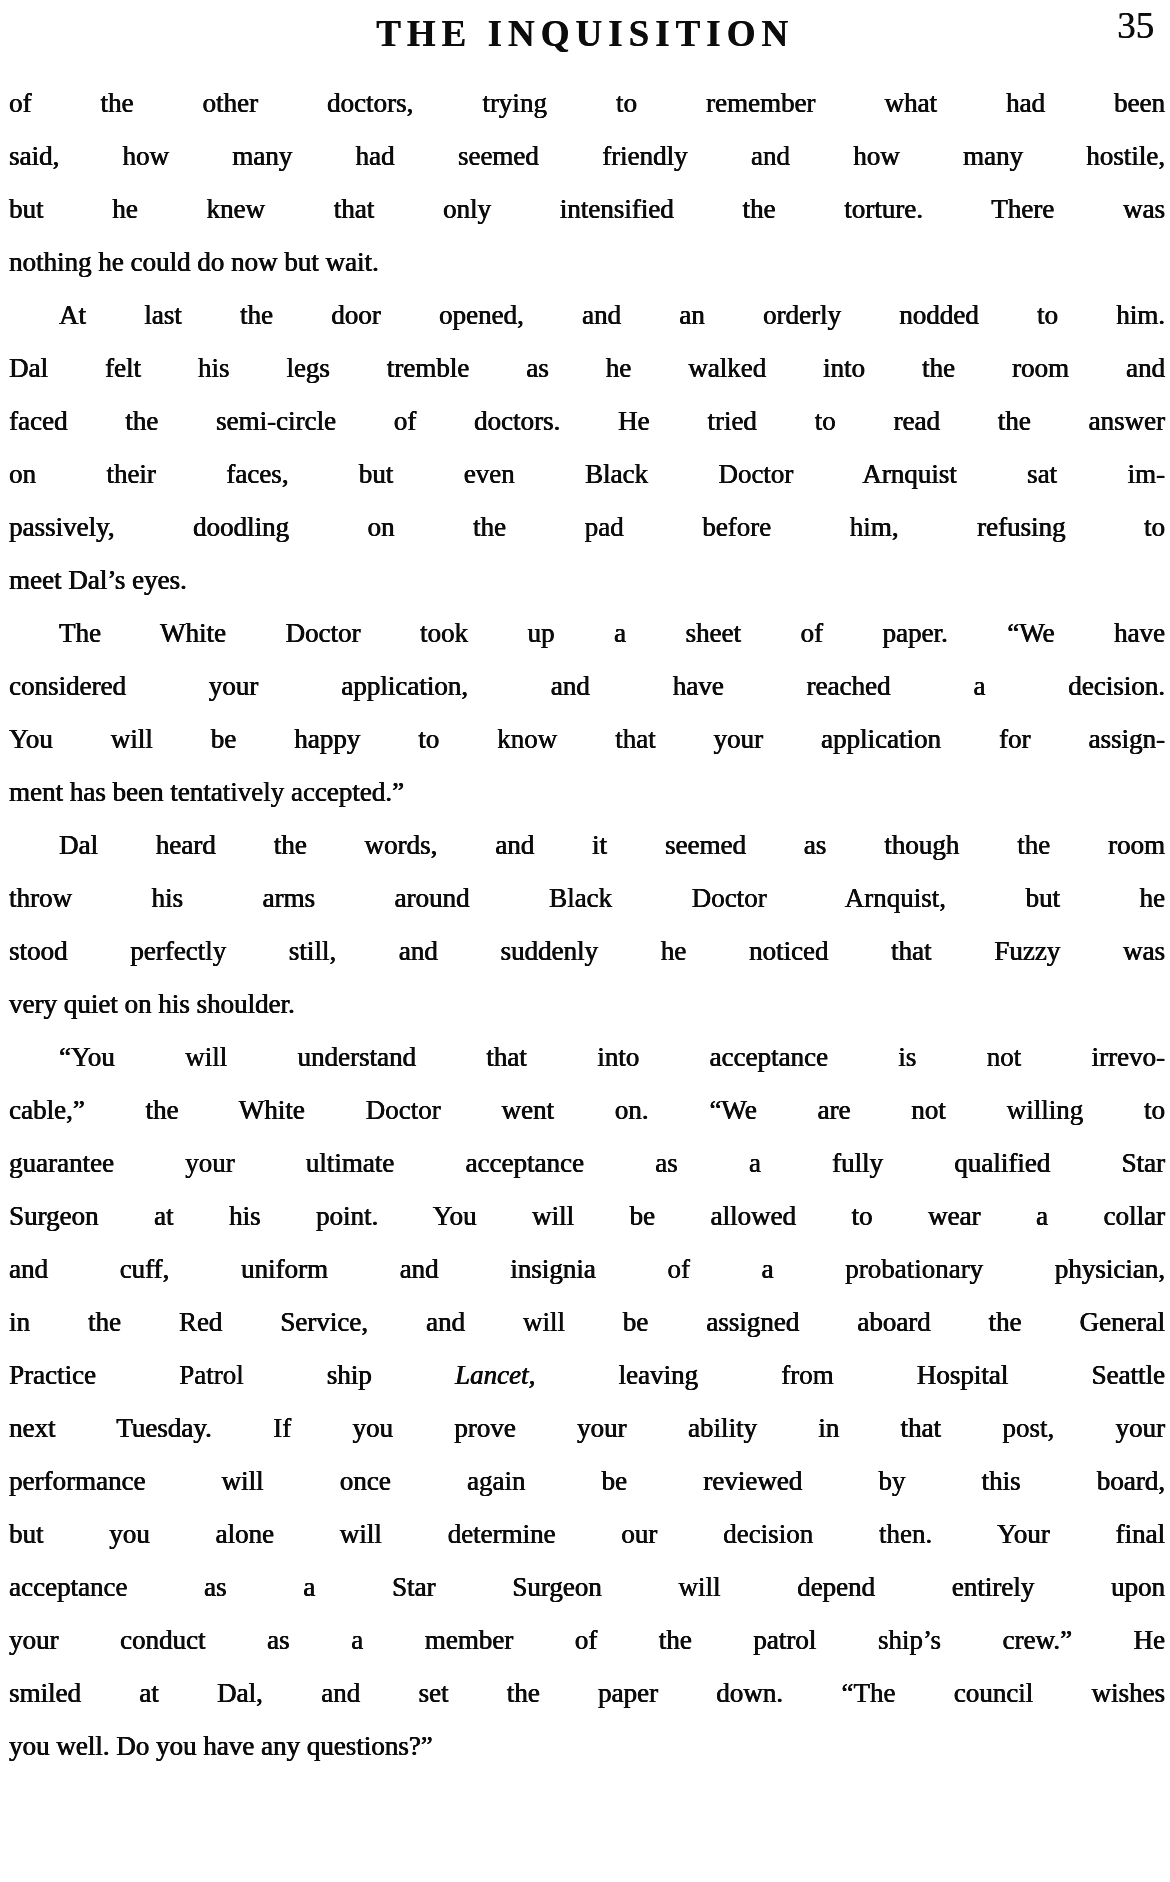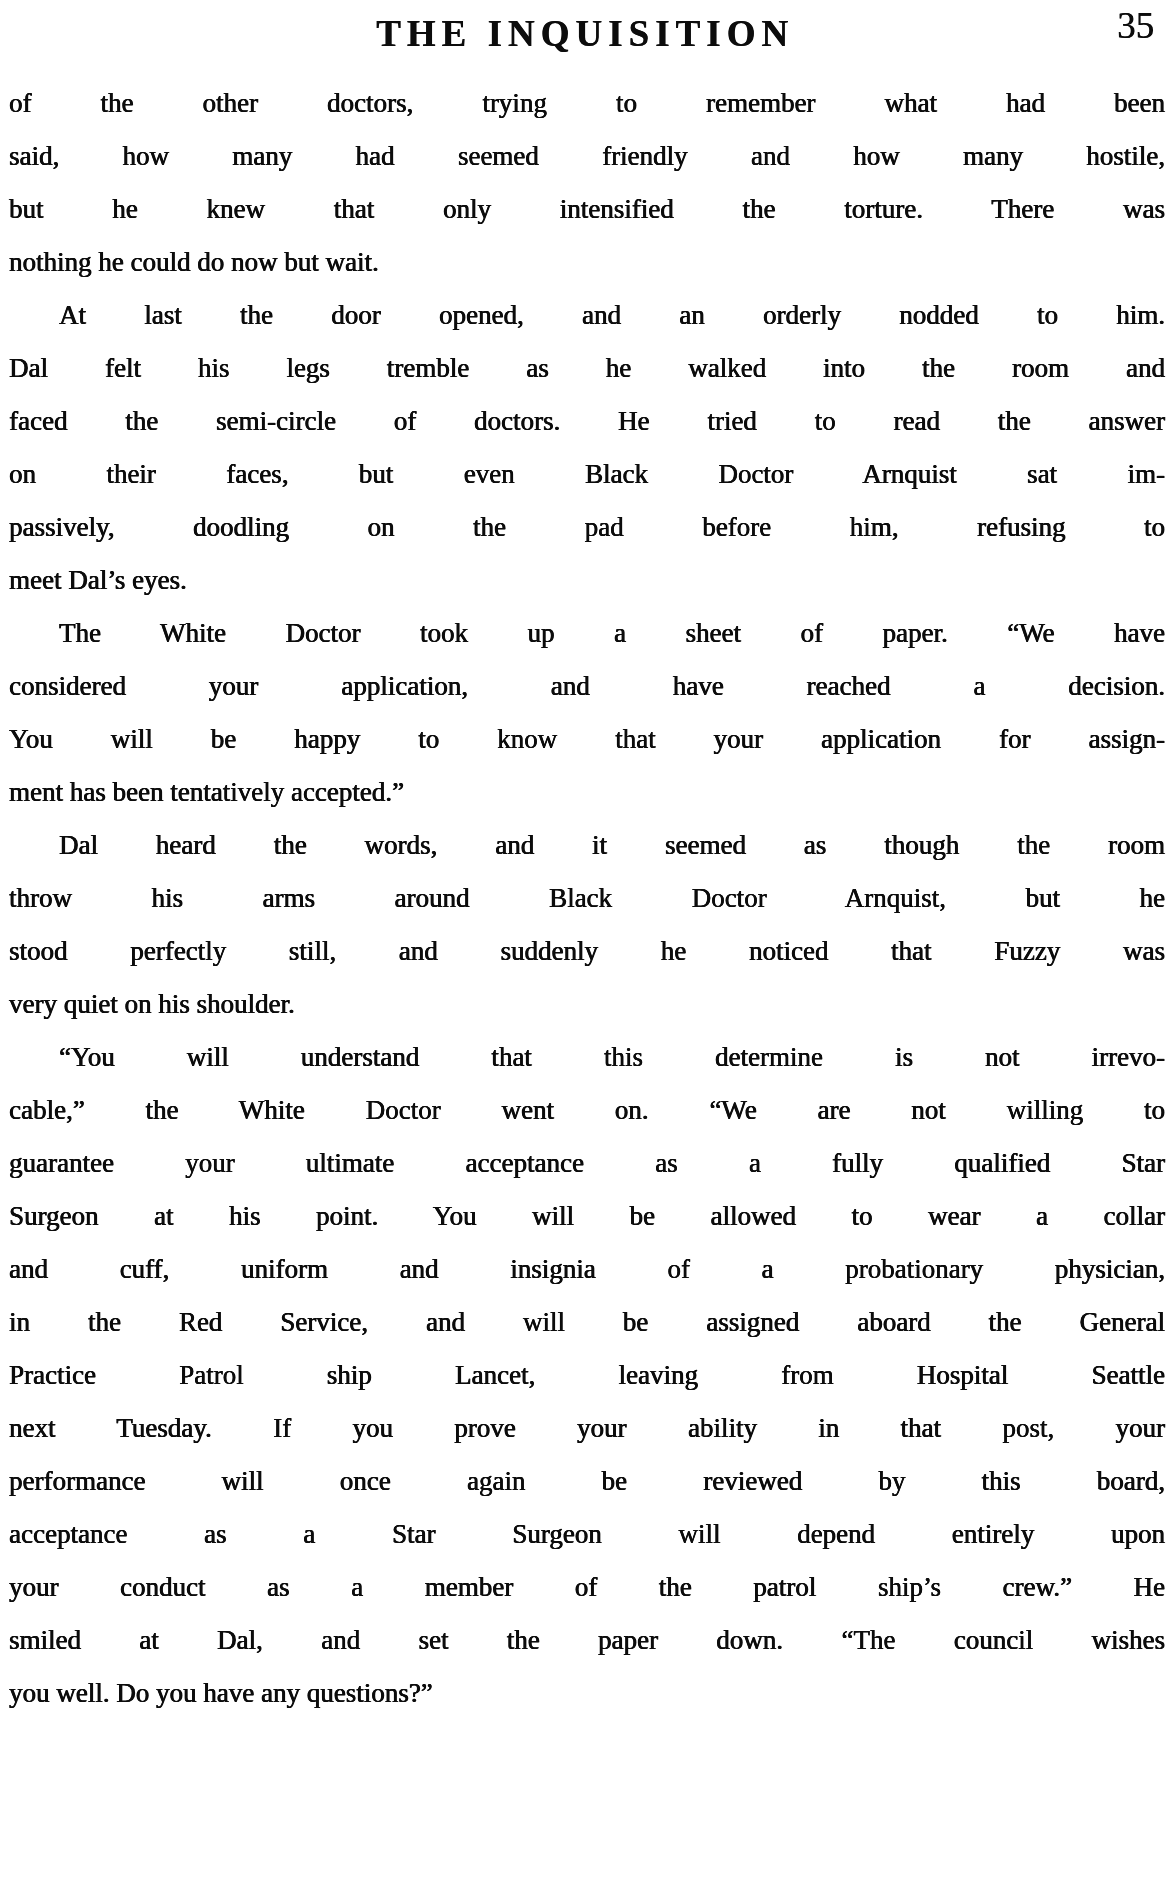--- a/index.html
+++ b/index.html
@@ -42,21 +42,21 @@
   .line {
     font-size: 27px;
     line-height: 53px;
     text-align: justify;
     text-align-last: justify;
     text-justify: inter-word;
     text-shadow: 0.45px 0 0 currentColor, -0.25px 0 0 currentColor;
   }
   .para-start { text-indent: 50px; }
   .para-end { text-align-last: left; }
-  .ship-name { }
+  .ship-name { font-style: italic; }
 </style>
 </head>
 <body>
 
 <div class="page">
 
   <div class="running-head">
     <span class="chapter-title">THE INQUISITION</span>
   </div>
   <span class="page-number">35</span>
@@ -87,29 +87,30 @@
     </div>
 
     <div>
       <div class="line para-start">Dal heard the words, and it seemed as though the room</div>
       <div class="line">throw his arms around Black Doctor Arnquist, but he</div>
       <div class="line">stood perfectly still, and suddenly he noticed that Fuzzy was</div>
       <div class="line para-end">very quiet on his shoulder.</div>
     </div>
 
     <div>
-      <div class="line para-start">“You will understand that this determine is not irrevo-</div>
+      <div class="line para-start">“You will understand that into acceptance is not irrevo-</div>
       <div class="line">cable,” the White Doctor went on. “We are not willing to</div>
       <div class="line">guarantee your ultimate acceptance as a fully qualified Star</div>
       <div class="line">Surgeon at his point. You will be allowed to wear a collar</div>
       <div class="line">and cuff, uniform and insignia of a probationary physician,</div>
       <div class="line">in the Red Service, and will be assigned aboard the General</div>
       <div class="line"><span>Practice Patrol ship </span><span class="ship-name">Lancet,</span><span> leaving from Hospital Seattle</span></div>
       <div class="line">next Tuesday. If you prove your ability in that post, your</div>
       <div class="line">performance will once again be reviewed by this board,</div>
+      <div class="line">but you alone will determine our decision then. Your final</div>
       <div class="line">acceptance as a Star Surgeon will depend entirely upon</div>
       <div class="line">your conduct as a member of the patrol ship’s crew.” He</div>
       <div class="line">smiled at Dal, and set the paper down. “The council wishes</div>
       <div class="line para-end">you well. Do you have any questions?”</div>
     </div>
 
   </div>
 </div>
 
 </body></html>

